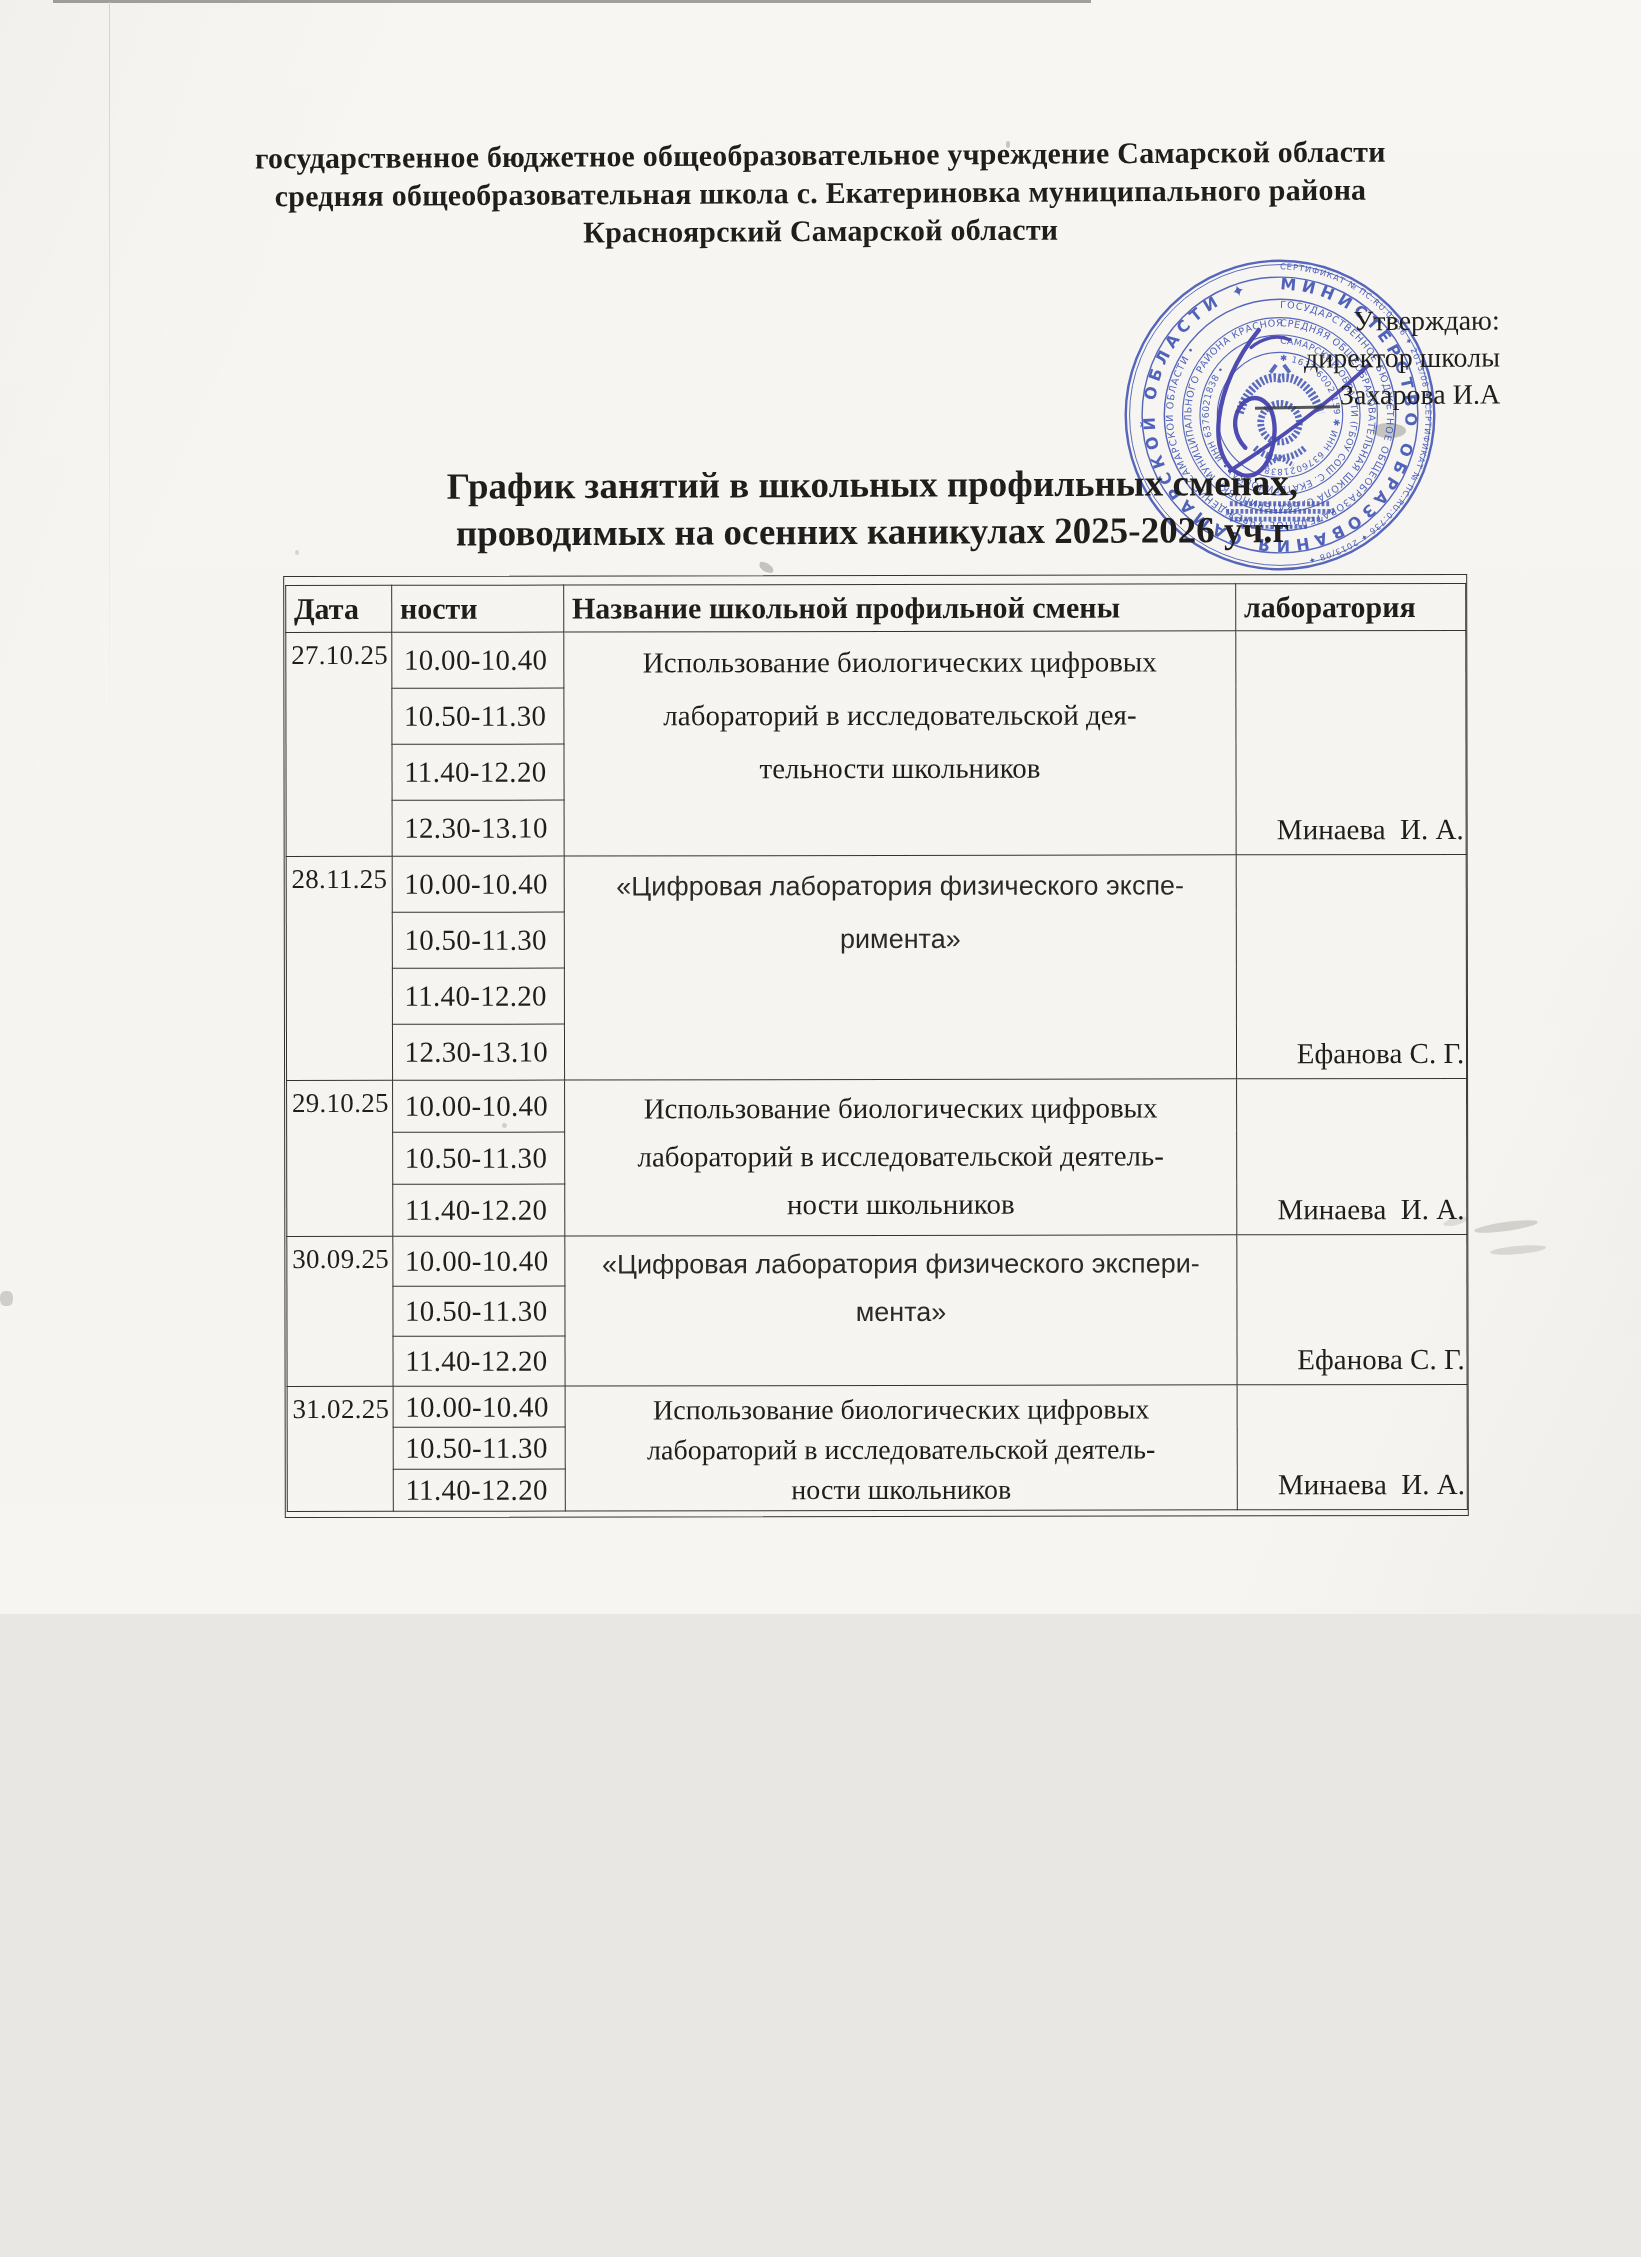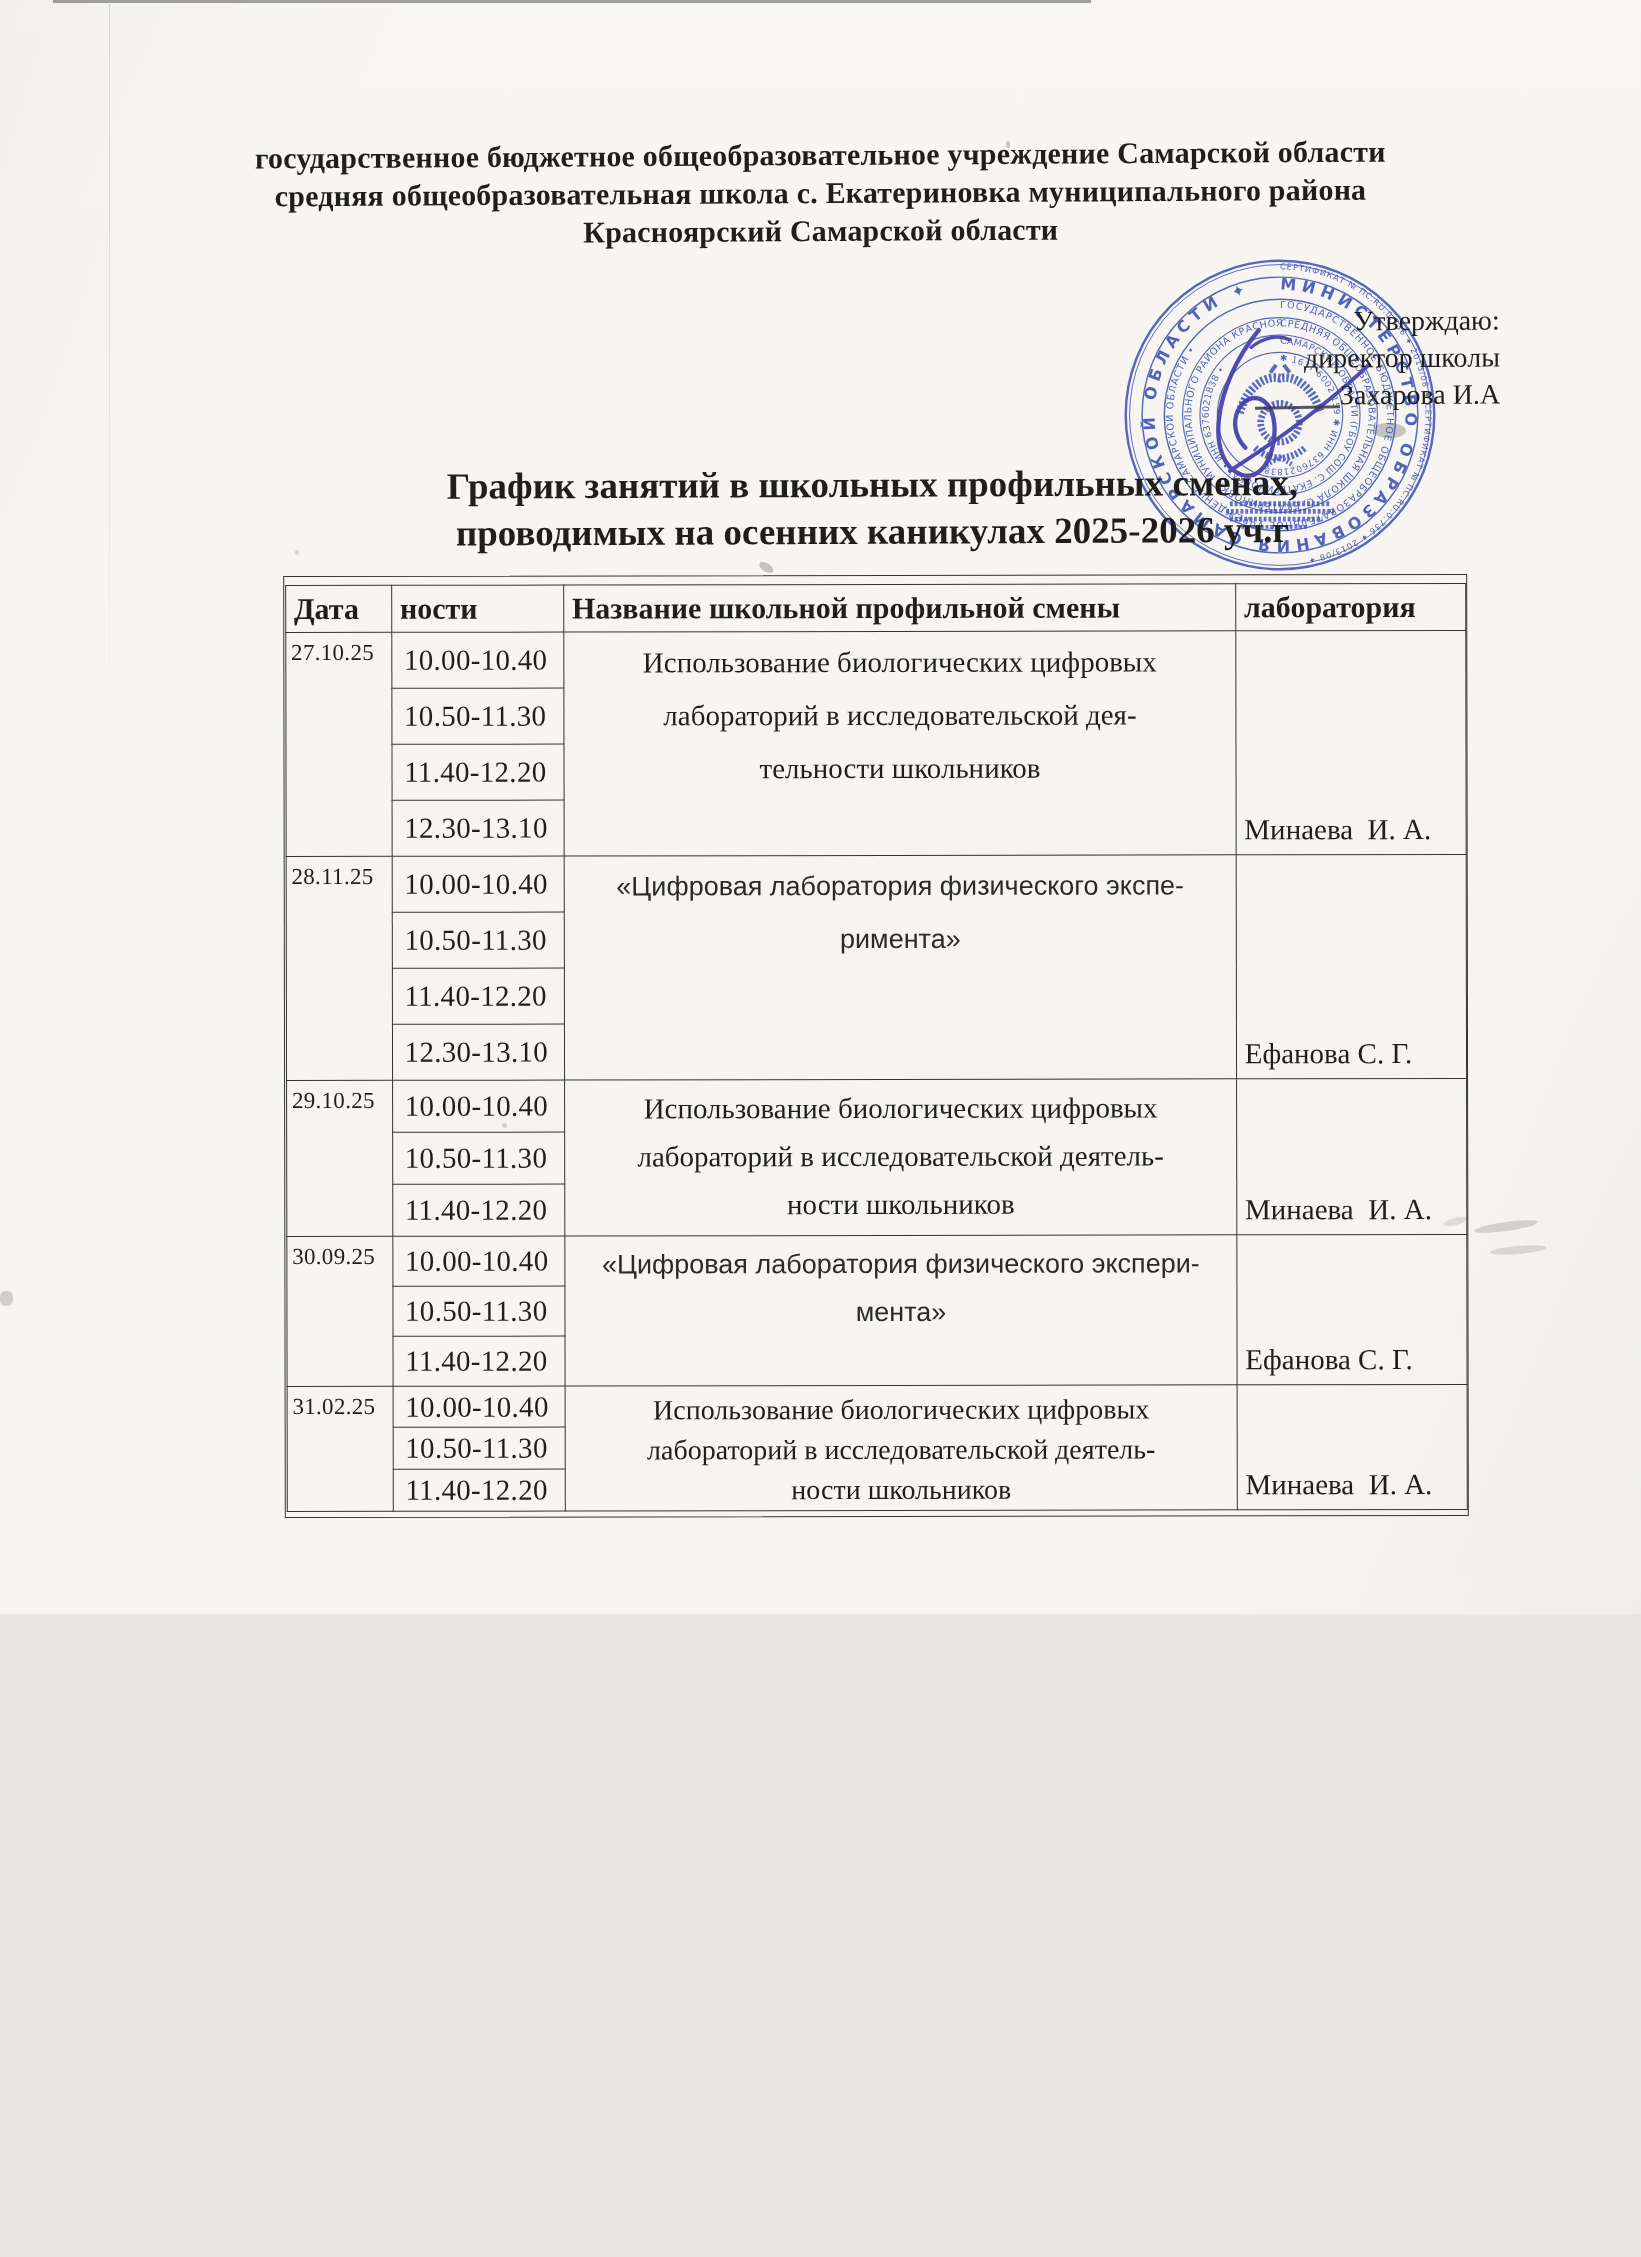--- a/index.html
+++ b/index.html
@@ -71,24 +71,24 @@
   table.sched{border-collapse:collapse;width:100%;table-layout:fixed;}
   .sched col.c-date{width:106px;}
   .sched col.c-time{width:172px;}
   .sched col.c-name{width:672px;}
   .sched col.c-lead{width:230px;}
   .sched th,.sched td{border:1.9px solid #343330;font-weight:normal;}
   .sched th{
     height:46px;font-weight:bold;font-size:30px;
     text-align:left;padding:0 0 0 7.7px;vertical-align:middle;
   }
-  .sched td.date-cell{vertical-align:top;padding:7.7px 0 0 4.8px;font-size:23px;letter-spacing:0.3px;margin-top:47px;}
+  .sched td.date-cell{vertical-align:top;padding:7.7px 0 0 4.8px;font-size:27px;letter-spacing:0.3px;margin-top:47px;}
   .sched td.time-cell{vertical-align:middle;padding:0 0 0 11.6px;font-size:29px;letter-spacing:0.3px;}
   .sched td.name-cell{vertical-align:top;text-align:center;padding:3.9px 5.8px 0 5.8px;font-size:29px;}
-  .sched td.leader-cell{vertical-align:bottom;text-align:left;padding:0 1.9px 7.7px 7.7px;font-size:29px;white-space:pre-wrap;}
+  .sched td.leader-cell{vertical-align:bottom;text-align:right;padding:0 1.9px 7.7px 7.7px;font-size:29px;white-space:pre-wrap;}
   .sched tr.h57 td{height:55px;}
   .sched tr.h53 td{height:51px;}
   .sched tr.h51 td{height:49px;}
   .sched tr.h38 td{height:37px;}
   .name-serif{line-height:53px;font-family:"Liberation Serif", serif;}
   .name-serif.tight{line-height:48px;}
   .name-serif.tighter{line-height:40px;font-size:28px;}
   .name-sans{line-height:53px;font-family:"Liberation Sans", sans-serif;font-size:27px;color:#2b2a28;}
   .name-sans.tight{line-height:48px;}
 </style>

